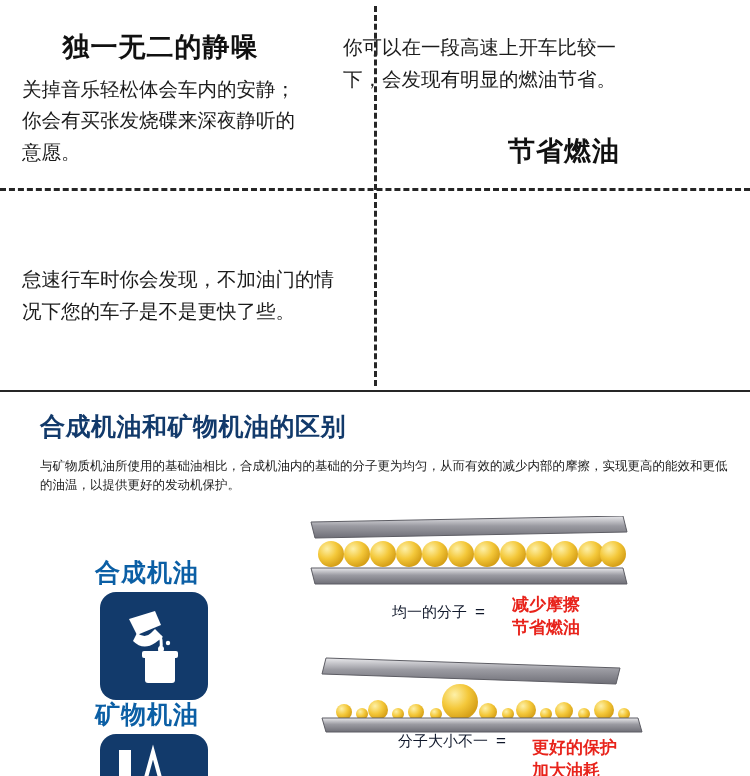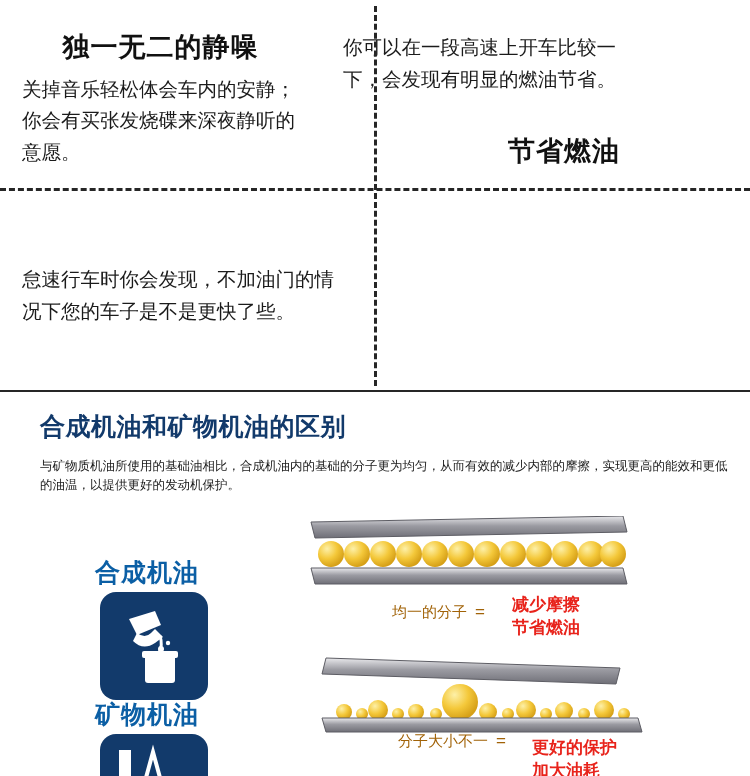--- a/index.html
+++ b/index.html
@@ -151,21 +151,21 @@
   }
   .badge.syn { left: 100px; top: 96px; }
   .badge.min { left: 100px; top: 238px; }
 
   .plate-wrap {
     position: absolute;
   }
   .caption {
     position: absolute;
     font-size: 15px;
-    color: #a16207;
+    color: #0f172a;
     white-space: nowrap;
   }
   .caption .eq {
     display: inline-block;
     margin: 0 8px;
     font-size: 17px;
   }
   .red-lines {
     position: absolute;
     color: #e8231b;

